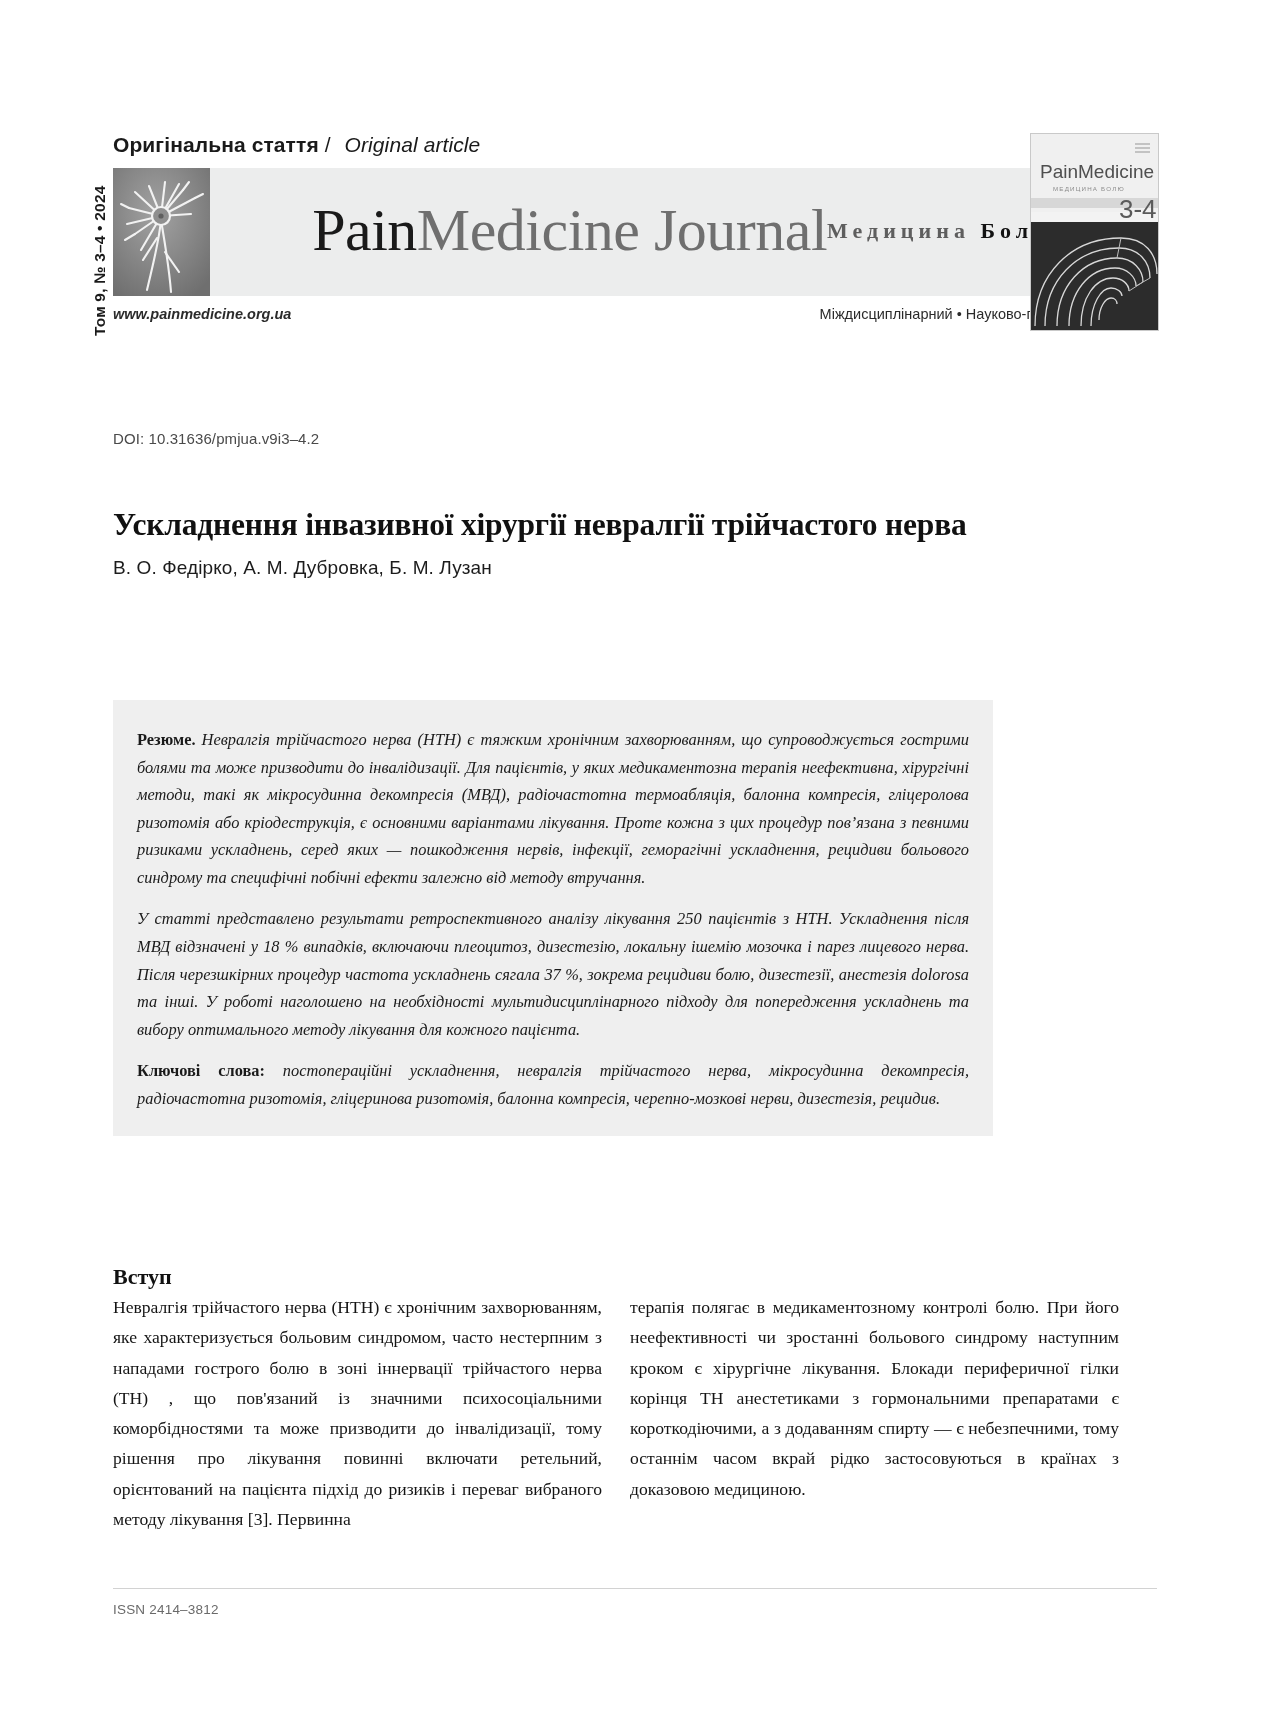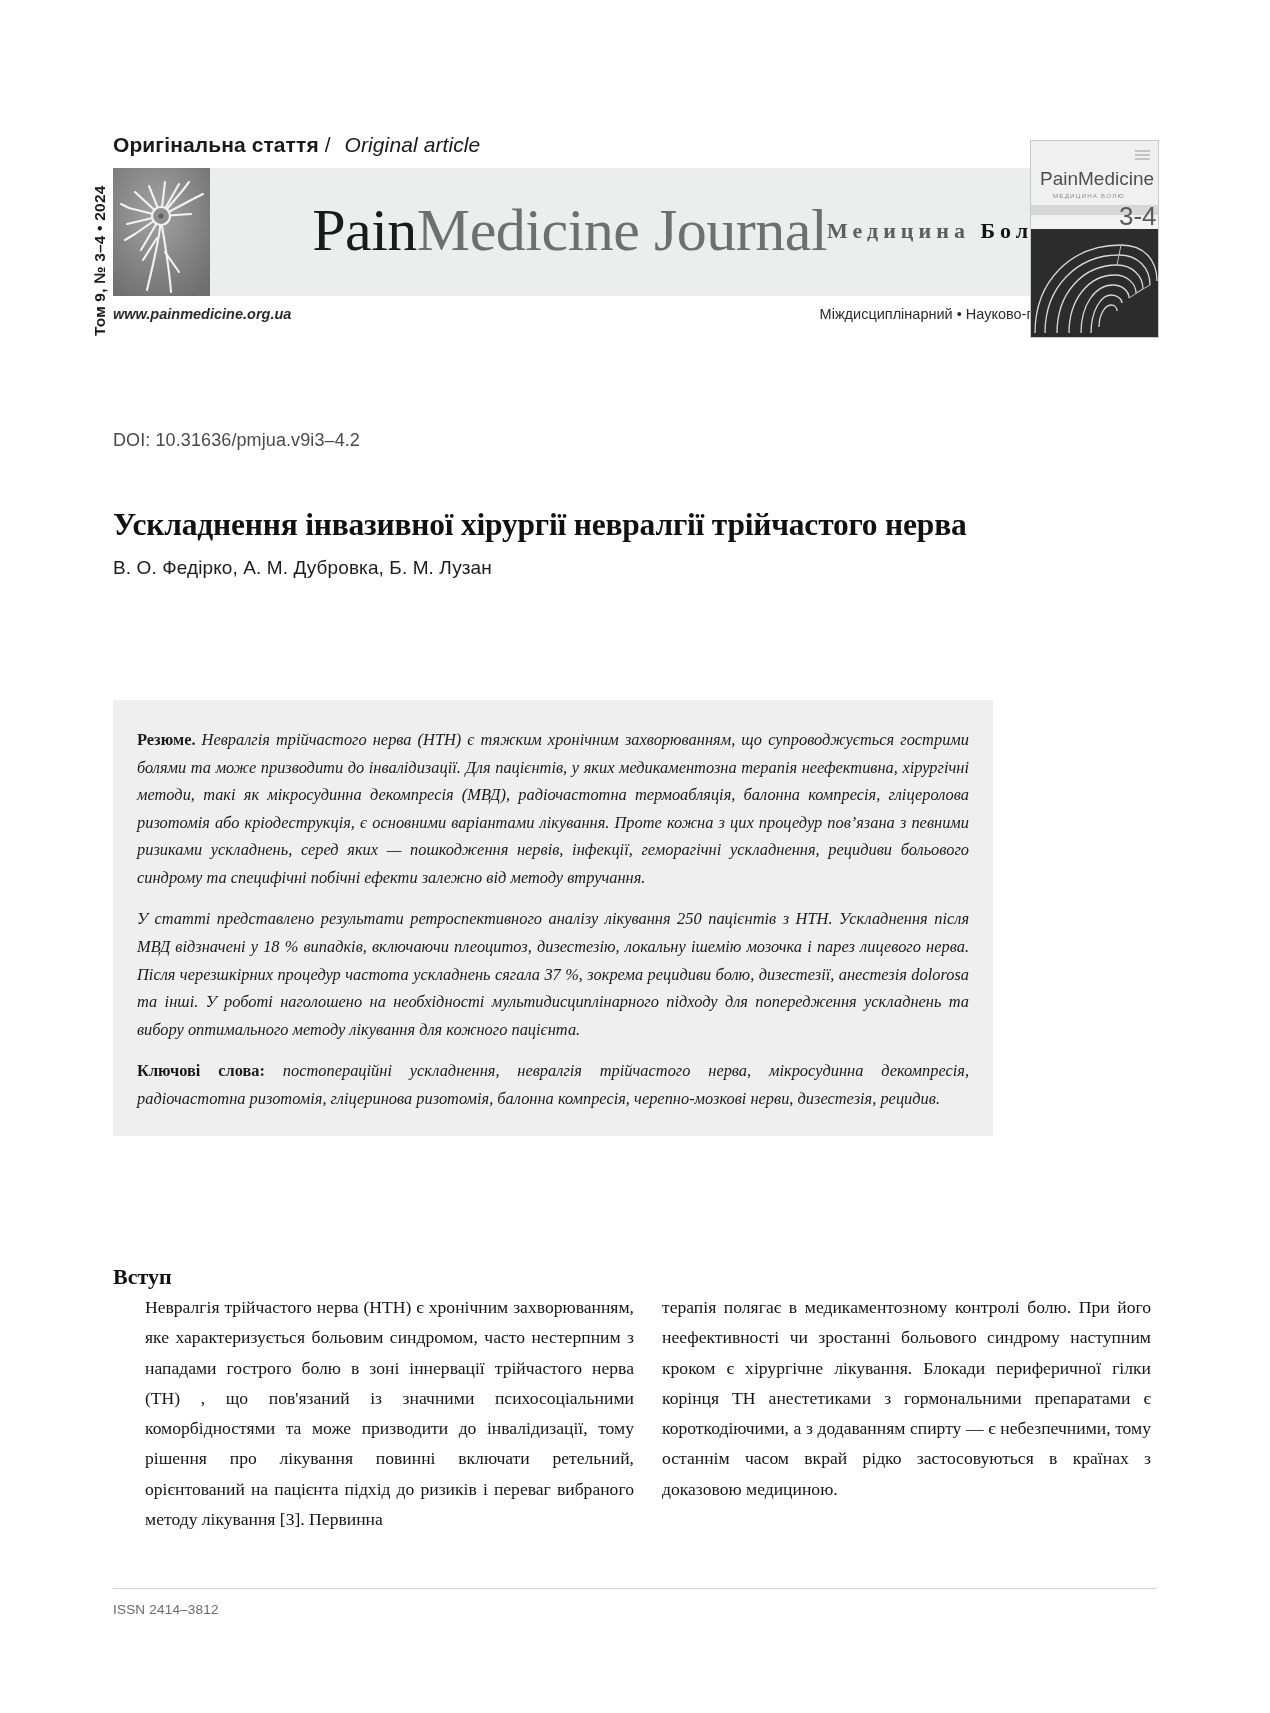--- a/index.html
+++ b/index.html
@@ -137,29 +137,28 @@
   
   .cover-thumb {
     position: absolute;
     left: 1030px;
     top: 133px;
     width: 127px;
     height: 196px;
     border: 1px solid #c9c9c9;
     background: #fef9c3;
     overflow: hidden;
-    margin-top: 7px;
   }
 
   
   .doi {
     position: absolute;
     left: 113px;
     top: 430px;
-    font-size: 18px;
+    font-size: 15px;
     color: #4a4a4a;
     letter-spacing: .1px;
   }
 
   .article-title {
     position: absolute;
     left: 113px;
     top: 485px;
     width: 1044px;
     font-family: "Liberation Serif", serif;
@@ -227,21 +226,20 @@
     color: #111;
   }
 
   .columns {
     position: absolute;
     left: 113px;
     top: 1292px;
     width: 1044px;
     display: flex;
     gap: 28px;
-    margin-left: 32px;
   }
   .column {
     width: 489px;
     font-family: "Liberation Serif", serif;
     font-size: 17.6px;
     line-height: 1.72;
     text-align: justify;
     color: #141414;
     hyphens: manual;
   }

